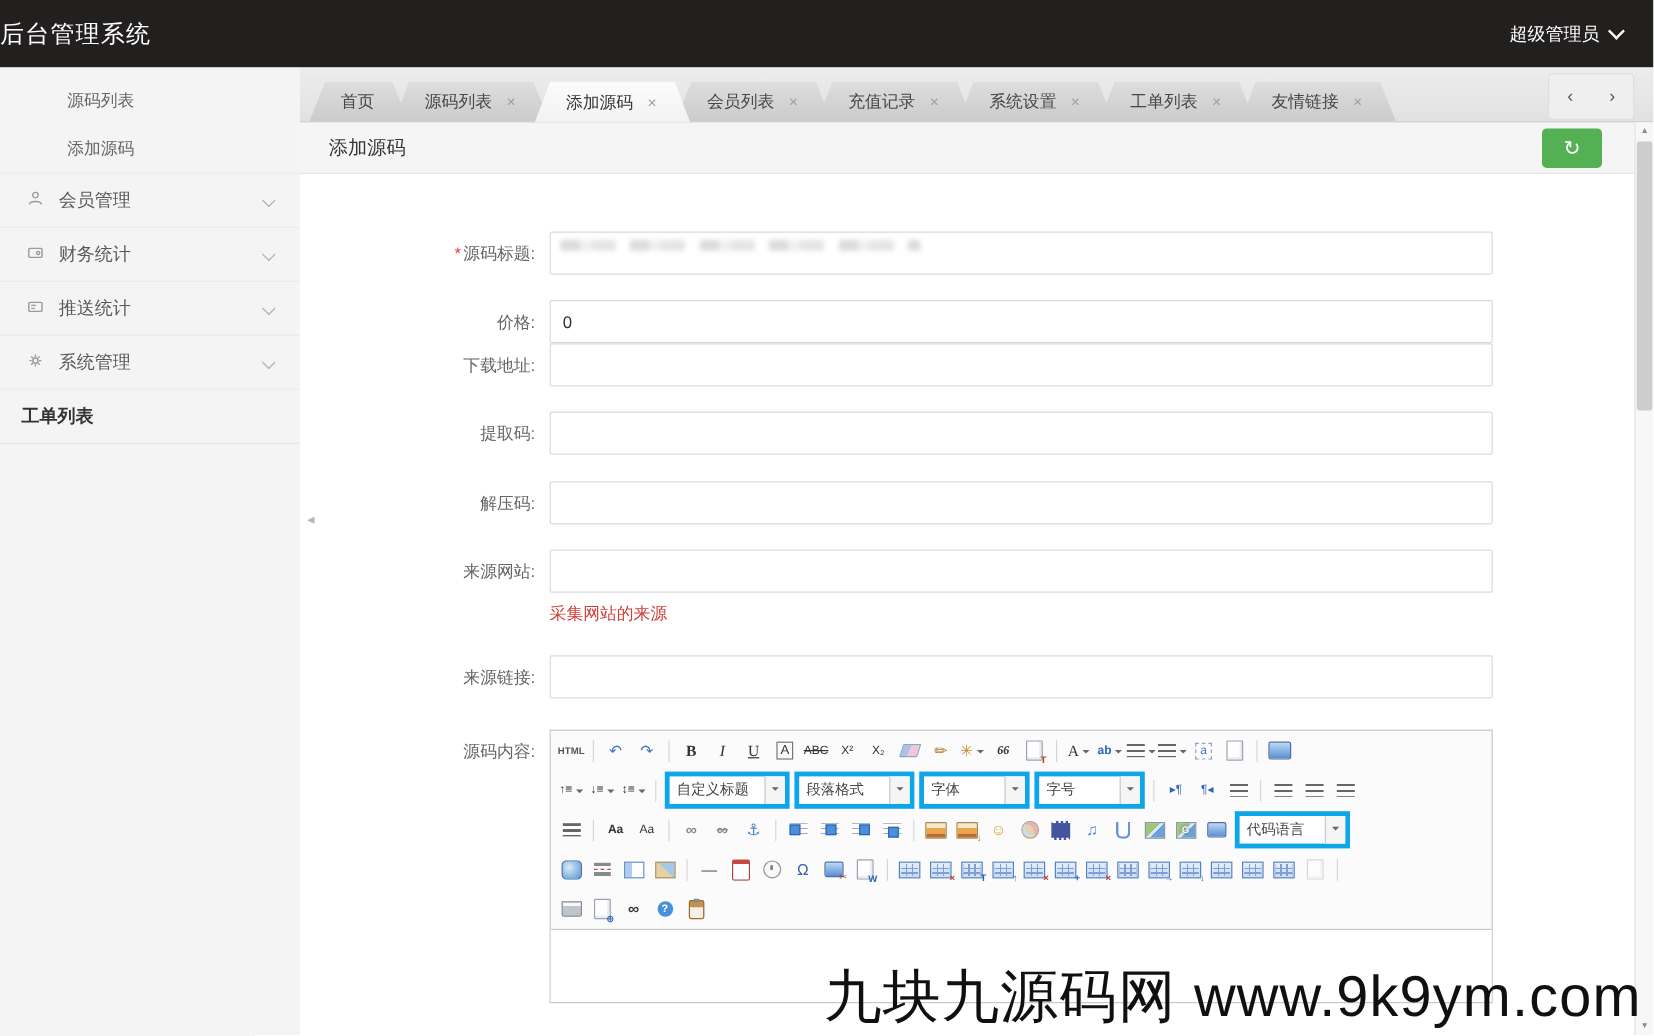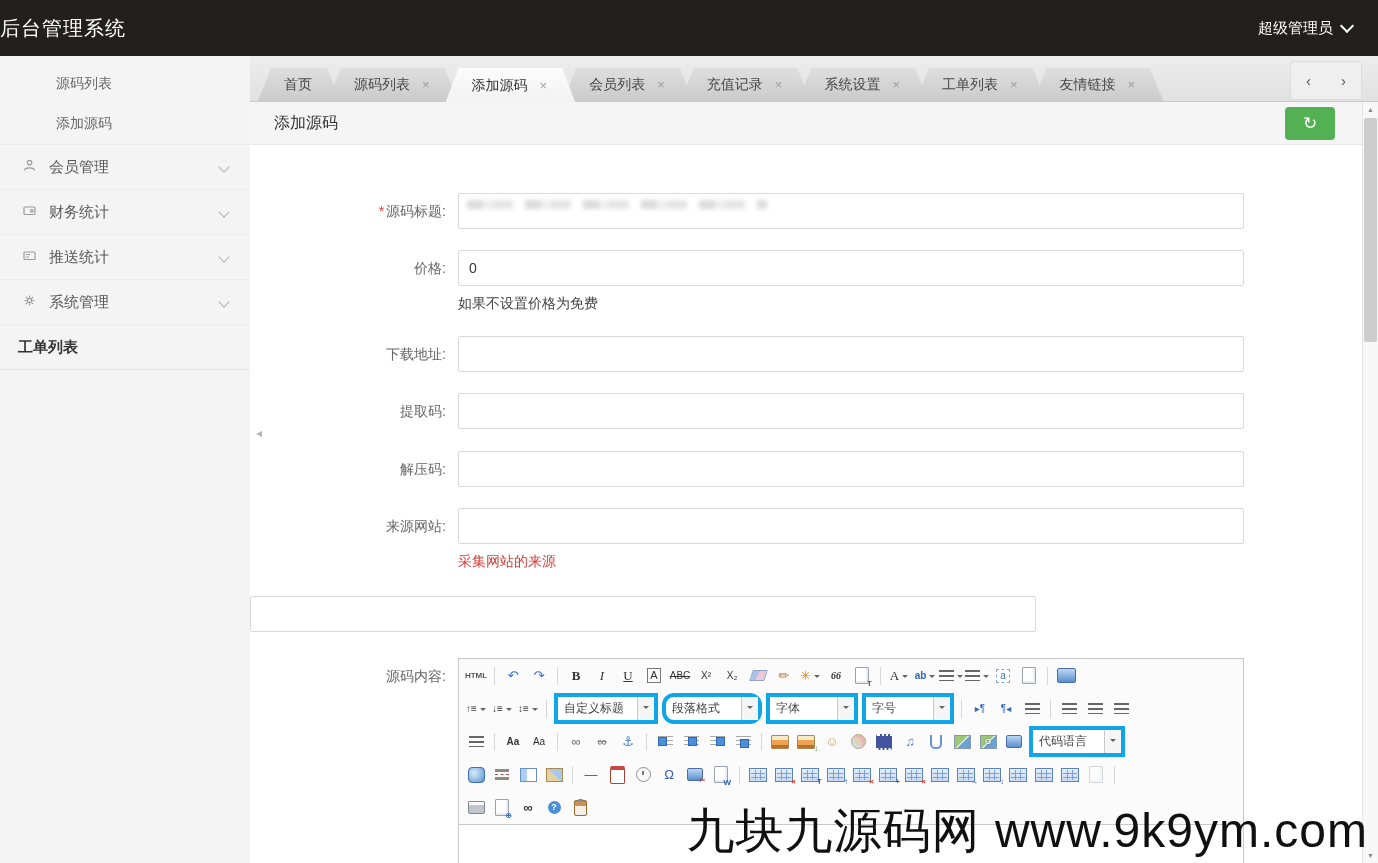--- a/index.html
+++ b/index.html
@@ -220,21 +220,20 @@
       <div class="fctrl">
         <input class="tinput" style="">
         <div class="redact"></div>
       </div>
     </div>
 
     <div class="frow">
       <div class="flabel">价格:</div>
       <div class="fctrl">
         <input class="tinput" value="0" style="">
-        <div class="hint hintwrap1">如果不设置价格为免费</div>
       </div>
     </div>
 
     <div class="frow mb21">
       <div class="flabel">下载地址:</div>
       <div class="fctrl"><input class="tinput" style=""></div>
     </div>
 
     <div class="frow mb22">
       <div class="flabel">提取码:</div>
@@ -248,20 +247,21 @@
 
     <div class="frow">
       <div class="flabel">来源网站:</div>
       <div class="fctrl">
         <input class="tinput" style="">
         <div class="hint red hintwrap2">采集网站的来源</div>
       </div>
     </div>
 
     <div class="frow mb26">
+      <div class="flabel">来源链接:</div>
       <div class="fctrl"><input class="tinput" style=""></div>
     </div>
 
     <div class="frow">
       <div class="flabel">源码内容:</div>
       <div class="fctrl">
         <div class="editor">
           <div id="ed-toolbar">
               <div class="tb-row">
                 <span class="tbtn">
@@ -353,21 +353,21 @@
                   <span class="g tiny">↕≡</span>
                   <span class="caret"></span>
                 </span>
                 <span class="tsep"></span>
                 <div class="tbsel" style="width: 96px;">
                   <span class="lbl">自定义标题</span>
                   <span class="arr">
                     <span class="caret" style="margin: 0px;"></span>
                   </span>
                 </div>
-                <div class="tbsel" style="width: 92px; border-radius: 12px;">
+                <div class="tbsel" style="width: 92px;">
                   <span class="lbl">段落格式</span>
                   <span class="arr">
                     <span class="caret" style="margin: 0px;"></span>
                   </span>
                 </div>
                 <div class="tbsel" style="width: 84px;">
                   <span class="lbl">字体</span>
                   <span class="arr">
                     <span class="caret" style="margin: 0px;"></span>
                   </span>

